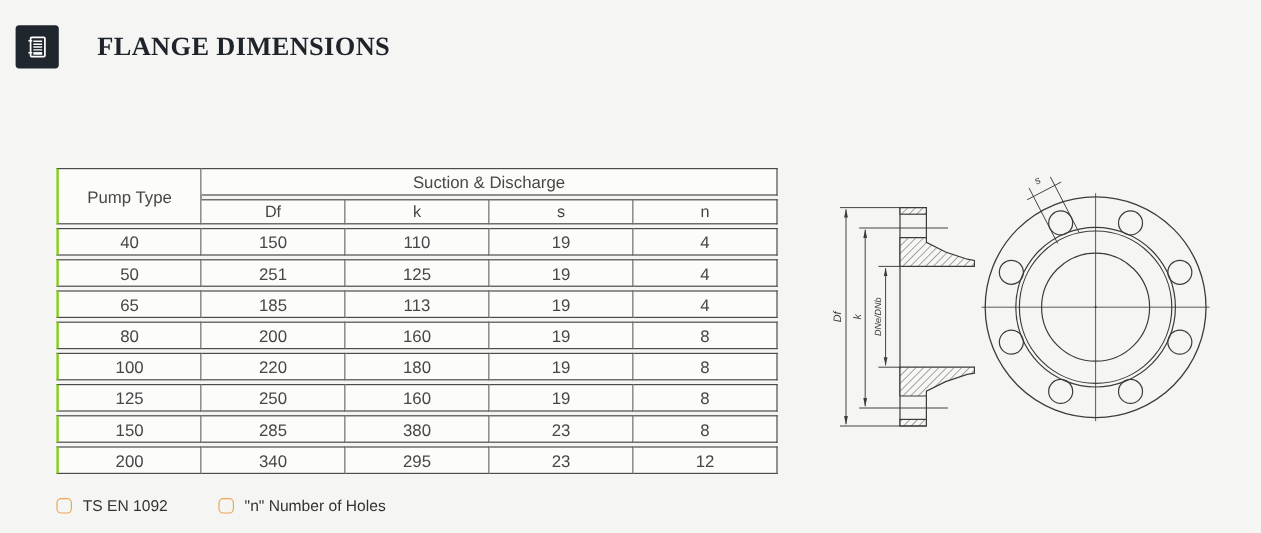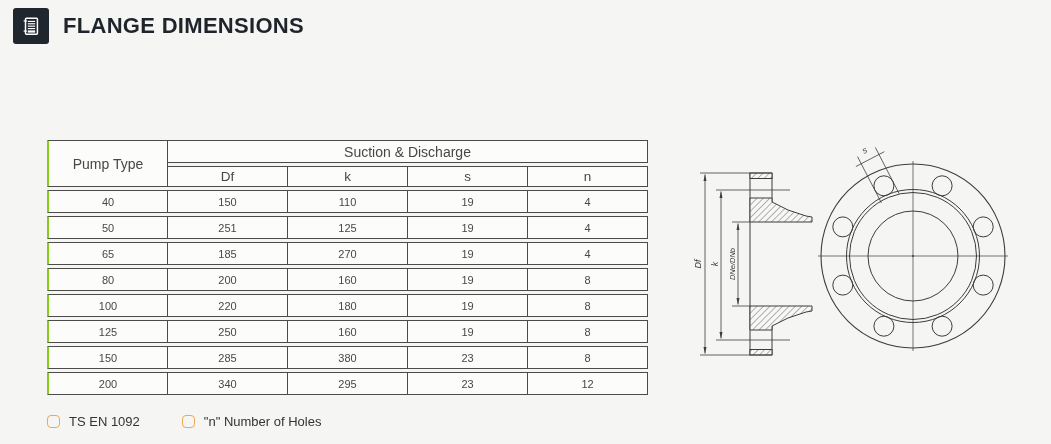--- a/index.html
+++ b/index.html
@@ -6,29 +6,29 @@
   body{
     width:1051px;height:444px;position:relative;overflow:hidden;
     background:#f5f5f3;
     font-family:"Liberation Sans", sans-serif;
     color:#454545;
   }
   
   .hdr{position:absolute;left:13px;top:8px;display:flex;align-items:center;gap:14px;}
   .icon-box{width:36px;height:36px;background:#20262e;border-radius:3px;
     display:flex;align-items:center;justify-content:center;flex:0 0 auto;}
-  h1.title{margin:0;font-size:22px;font-weight:700;letter-spacing:0.3px;color:#1f242b;}
+  h1.title{margin:18px;font-size:22px;font-weight:700;letter-spacing:0.3px;color:#1f242b;font-family:Liberation Serif, serif;}
   
   .table-wrap{position:absolute;left:47px;top:137px;}
   table.dims{border-collapse:separate;border-spacing:0 3px;table-layout:fixed;}
   table.dims td{
     background:#fcfcfb;
     border-top:1px solid #4b4b4b;border-bottom:1px solid #4b4b4b;border-right:1px solid #4b4b4b;
     text-align:center;vertical-align:middle;padding:0;
-    font-size:11px;font-weight:400;color:#474747;height:21px;
+    font-size:14px;font-weight:400;color:#474747;height:21px;
   }
   table.dims td.first{border-left:2px solid #84cc16;}
   table.dims tr.hdr1 td{font-size:14px;}
   table.dims tr.hdr2 td{height:19px;font-size:13.5px;}
   col.c-pump{width:121px;}
   col.c-dim{width:120px;}
   
   .drawing{position:absolute;left:693px;top:138px;}
   
   .footnotes{position:absolute;left:47px;top:414px;display:flex;align-items:center;gap:42px;}
@@ -86,21 +86,21 @@
         <tr>
           <td class="first">50</td>
           <td>251</td>
           <td>125</td>
           <td>19</td>
           <td>4</td>
         </tr>
         <tr>
           <td class="first">65</td>
           <td>185</td>
-          <td>270</td>
+          <td>113</td>
           <td>19</td>
           <td>4</td>
         </tr>
         <tr>
           <td class="first">80</td>
           <td>200</td>
           <td>160</td>
           <td>19</td>
           <td>8</td>
         </tr>

